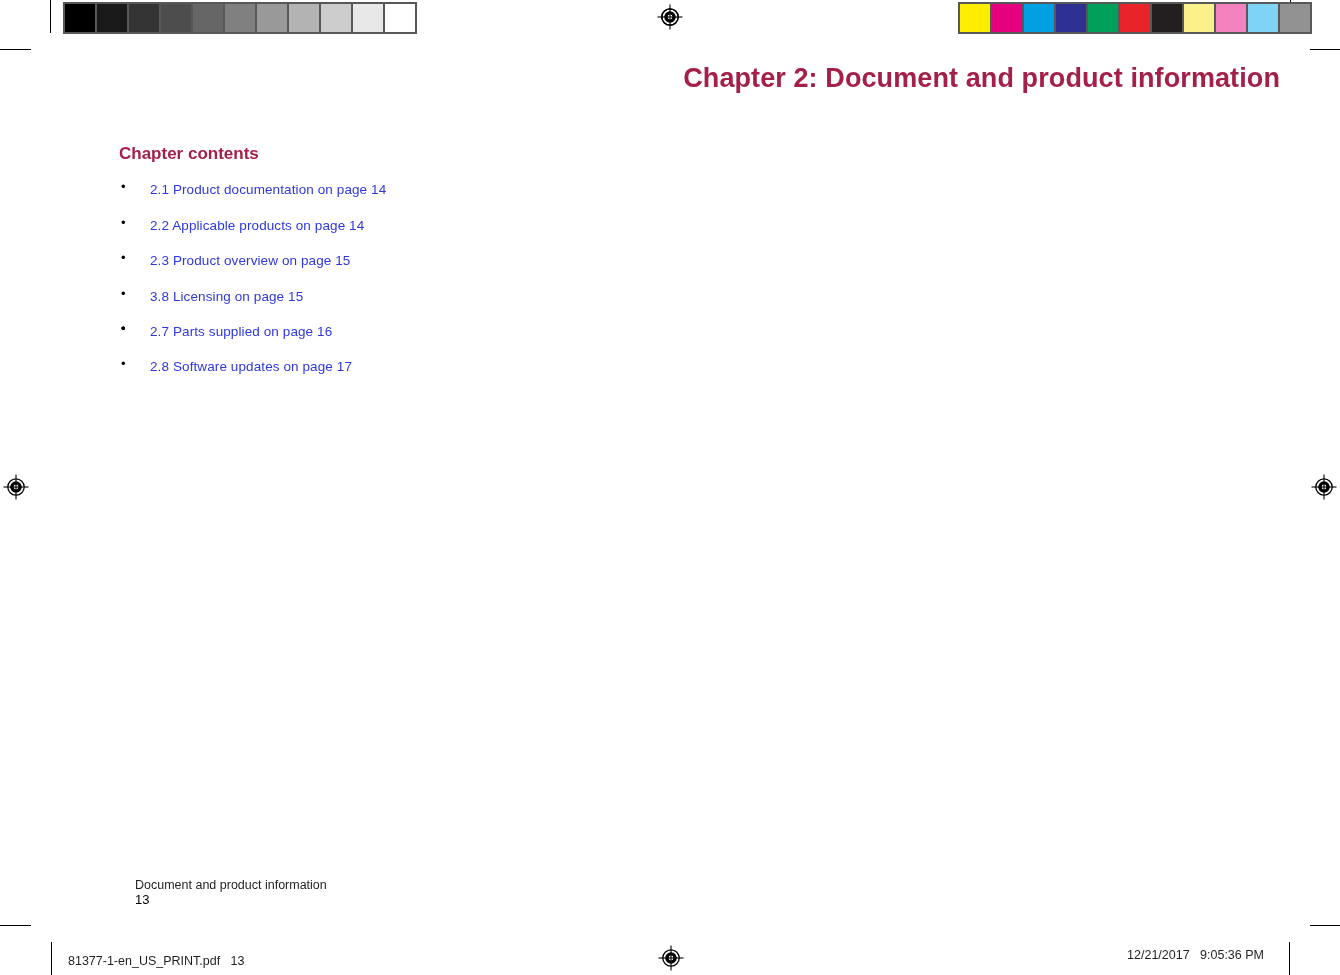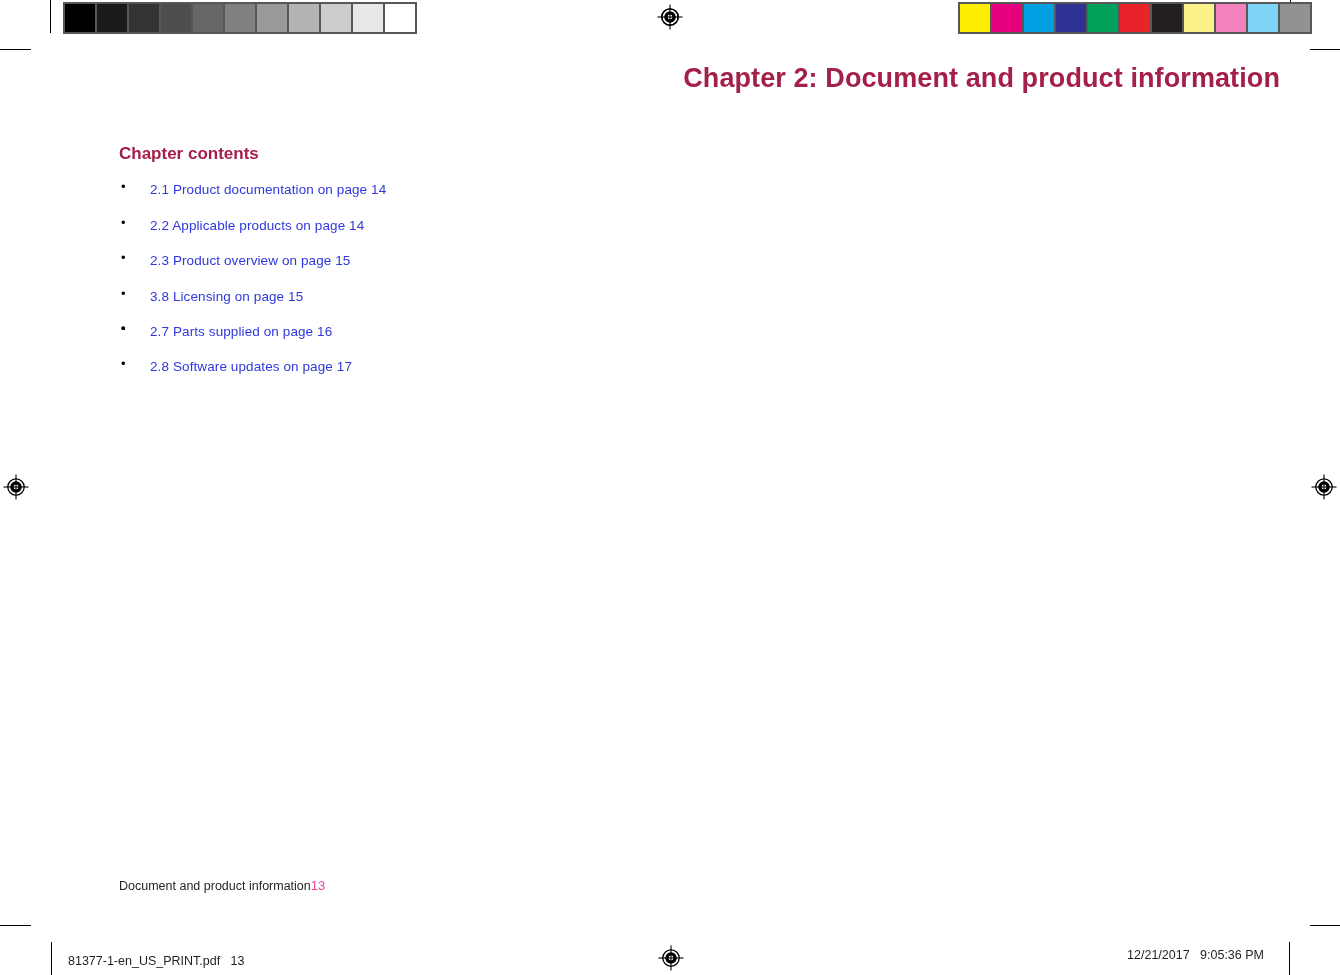--- a/index.html
+++ b/index.html
@@ -106,26 +106,29 @@
   }
 
   
   .running-footer {
     position: absolute;
     left: 119px;
     right: 60px;
     top: 878px;
     display: flex;
     align-items: baseline;
+    justify-content: space-between;
     font-size: 12.5px;
     color: #231f20;
+    flex-direction: column;
   }
   .running-footer .folio {
     font-size: 13px;
-    color: #ec4899;
+    color: #000000;
+    margin-left: 16px;
   }
 
   
   .viewer-strip {
     position: absolute;
     left: 0;
     right: 0;
     top: 938px;
     height: 37px;
     font-size: 12.5px;

